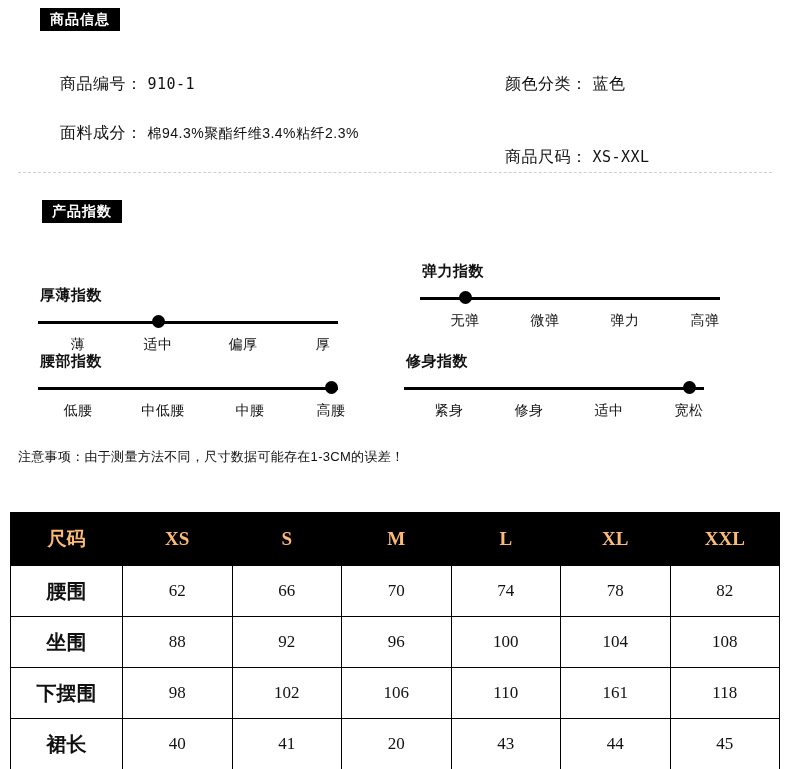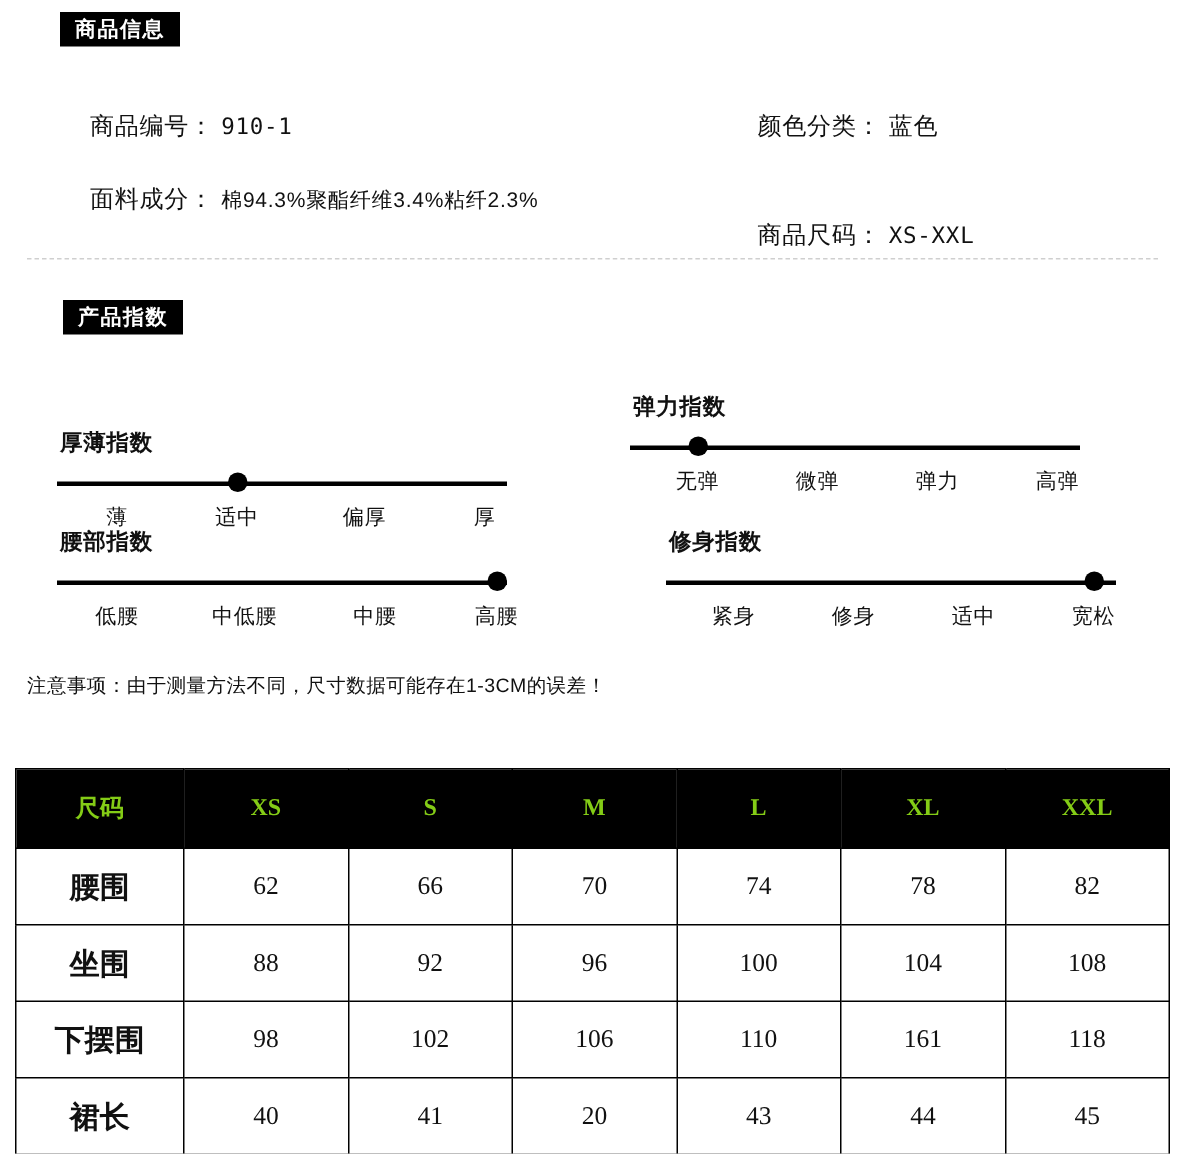--- a/index.html
+++ b/index.html
@@ -84,21 +84,21 @@
   }
 
   
   .idx {
     position: absolute;
     width: 320px;
   }
   #idx-thickness { left: 38px; top: 262px; margin-top: 24px; }
   #idx-elastic  { left: 420px; top: 262px; }
   #idx-waist    { left: 38px; top: 352px; }
-  #idx-fit      { left: 444px; top: 352px; }
+  #idx-fit      { left: 404px; top: 352px; }
 
   .idx-title {
     font-size: 15px;
     font-weight: bold;
     letter-spacing: 0.5px;
     margin: 0 0 10px 2px;
     display: block;
   }
   .idx-track-wrap {
     position: relative;
@@ -156,23 +156,23 @@
   }
   #size-table th, #size-table td {
     border: 1px solid #000000;
     text-align: center;
     height: 48px;
     font-size: 17px;
     font-family: "Liberation Serif", "DejaVu Serif", serif;
   }
   #size-table thead th {
     background: #000000;
-    color: #84cc16;
+    color: #fdba74;
     font-weight: bold;
-    font-size: 16px;
+    font-size: 19px;
     height: 50px;
     border: 1px solid #000000;
   }
   #size-table tbody th {
     font-weight: bold;
     font-size: 20px;
     width: 112px;
   }
   #size-table tbody td {
     font-weight: normal;

